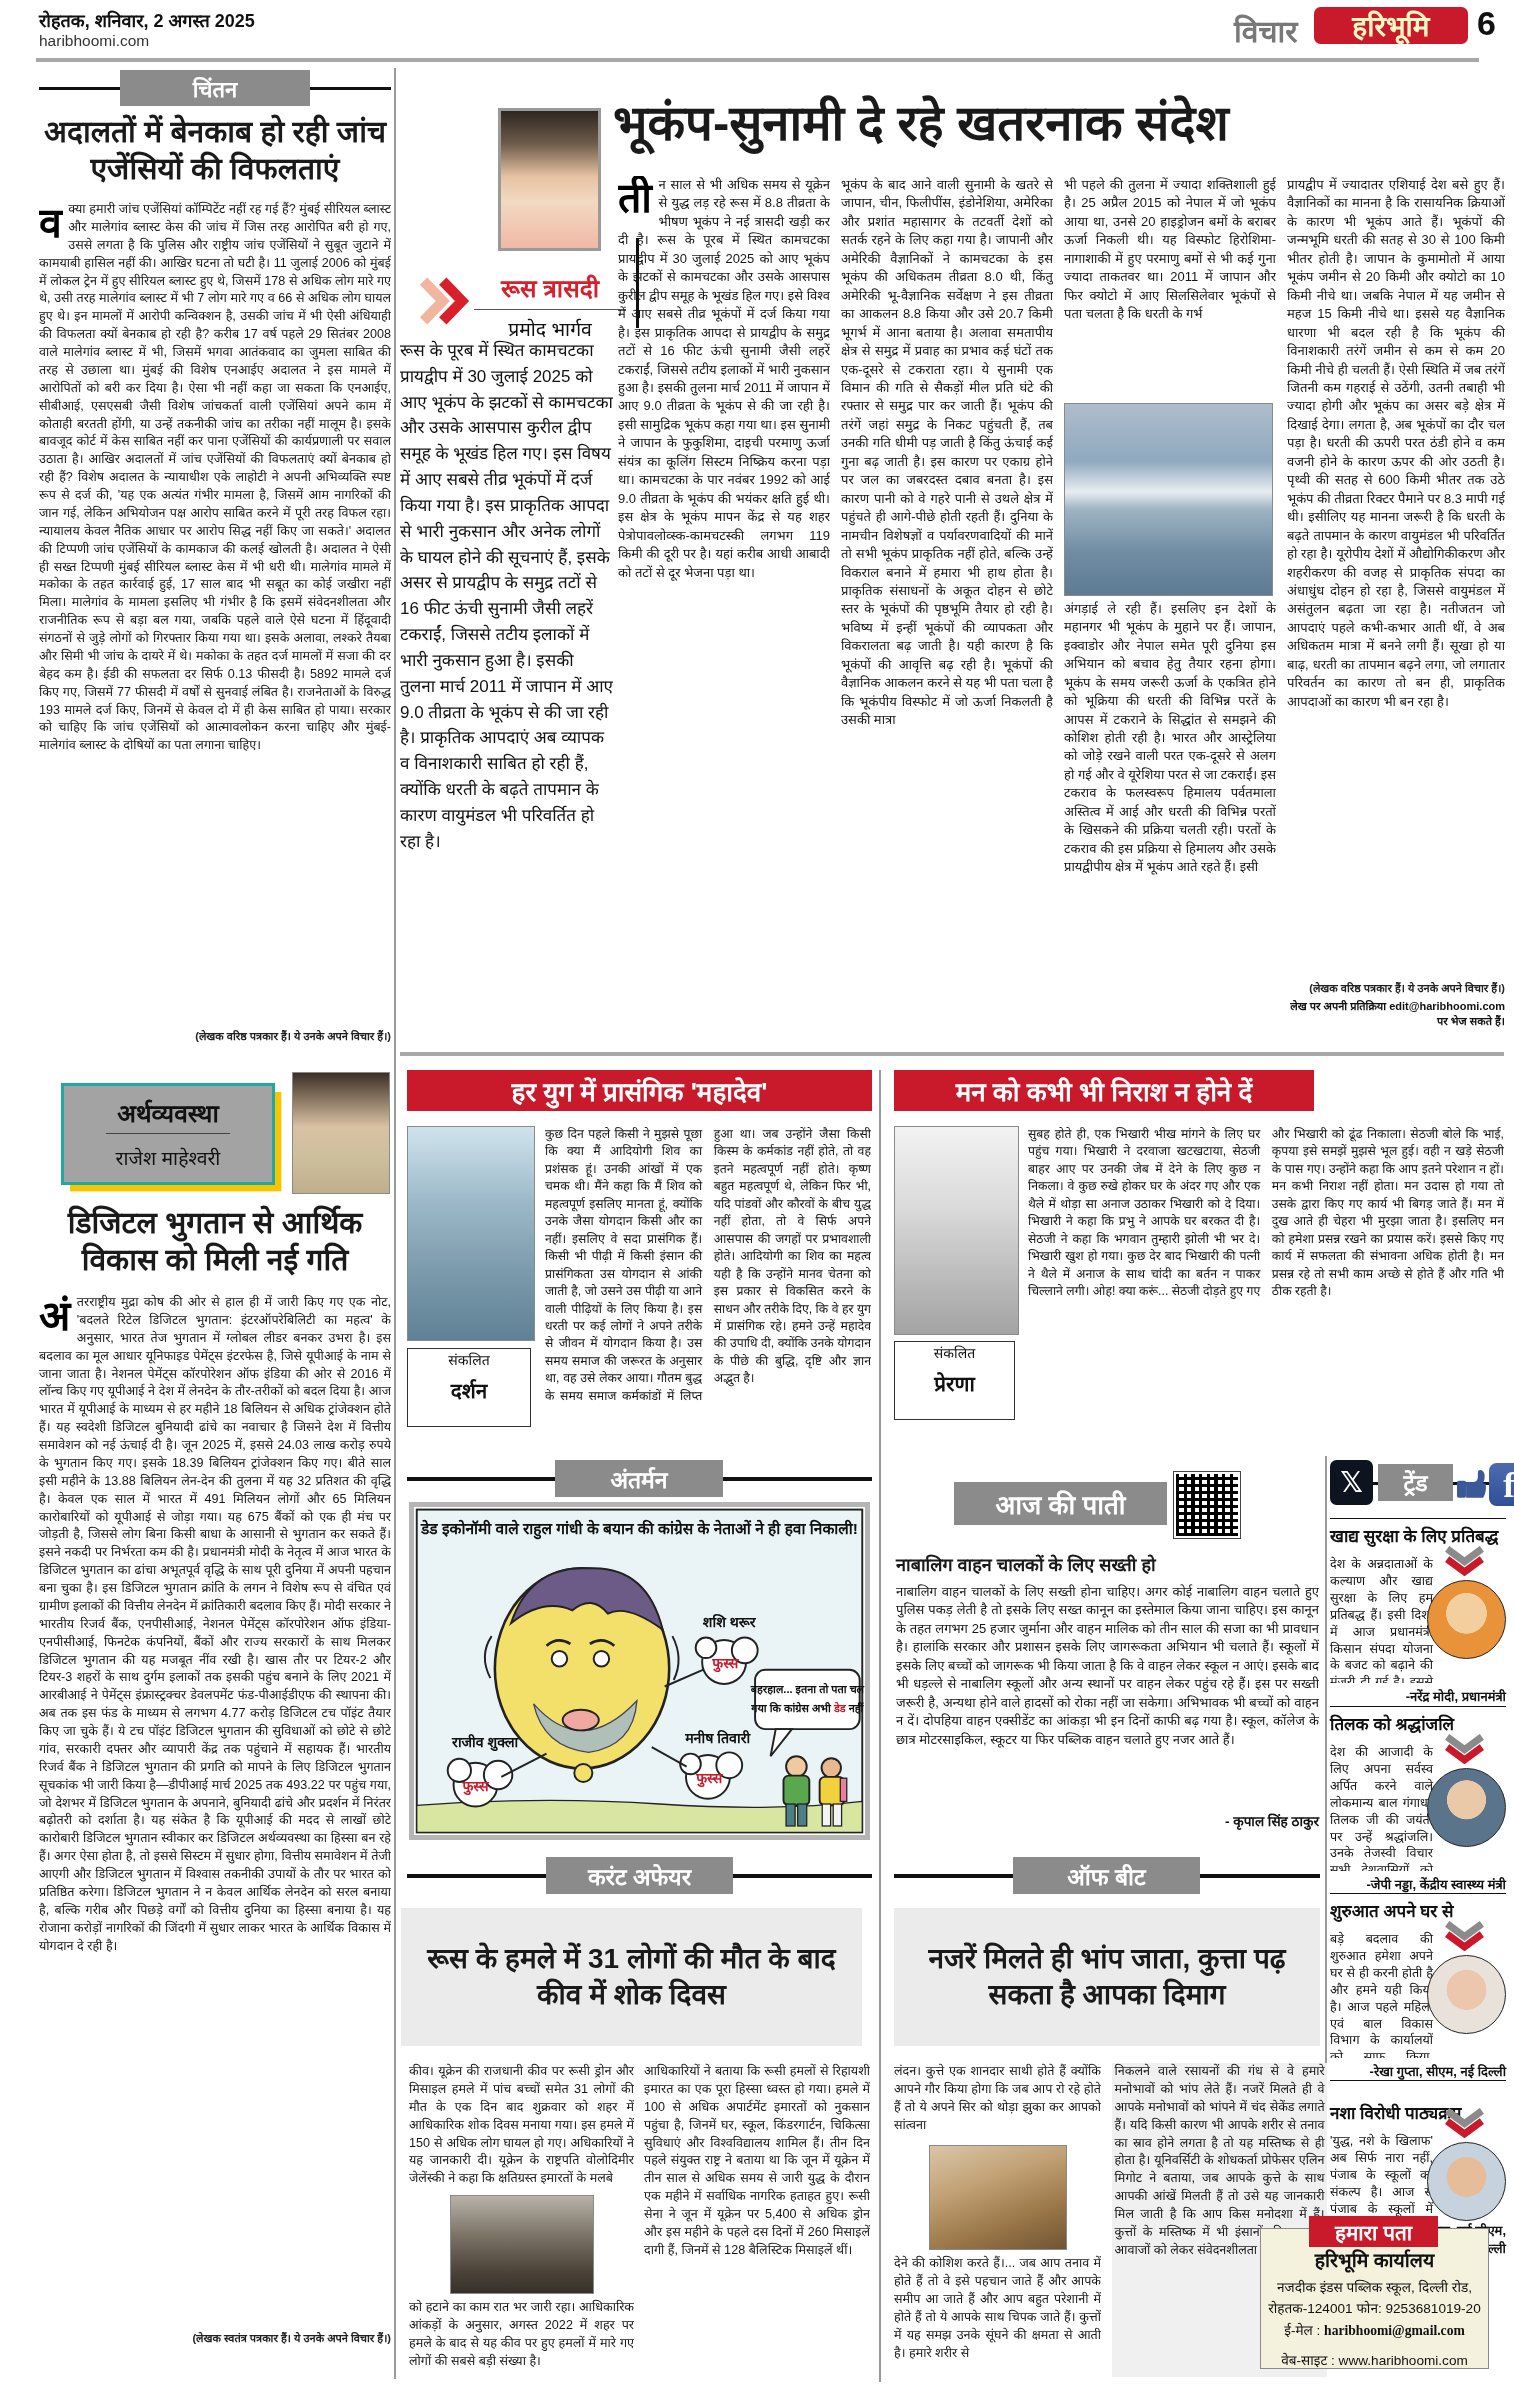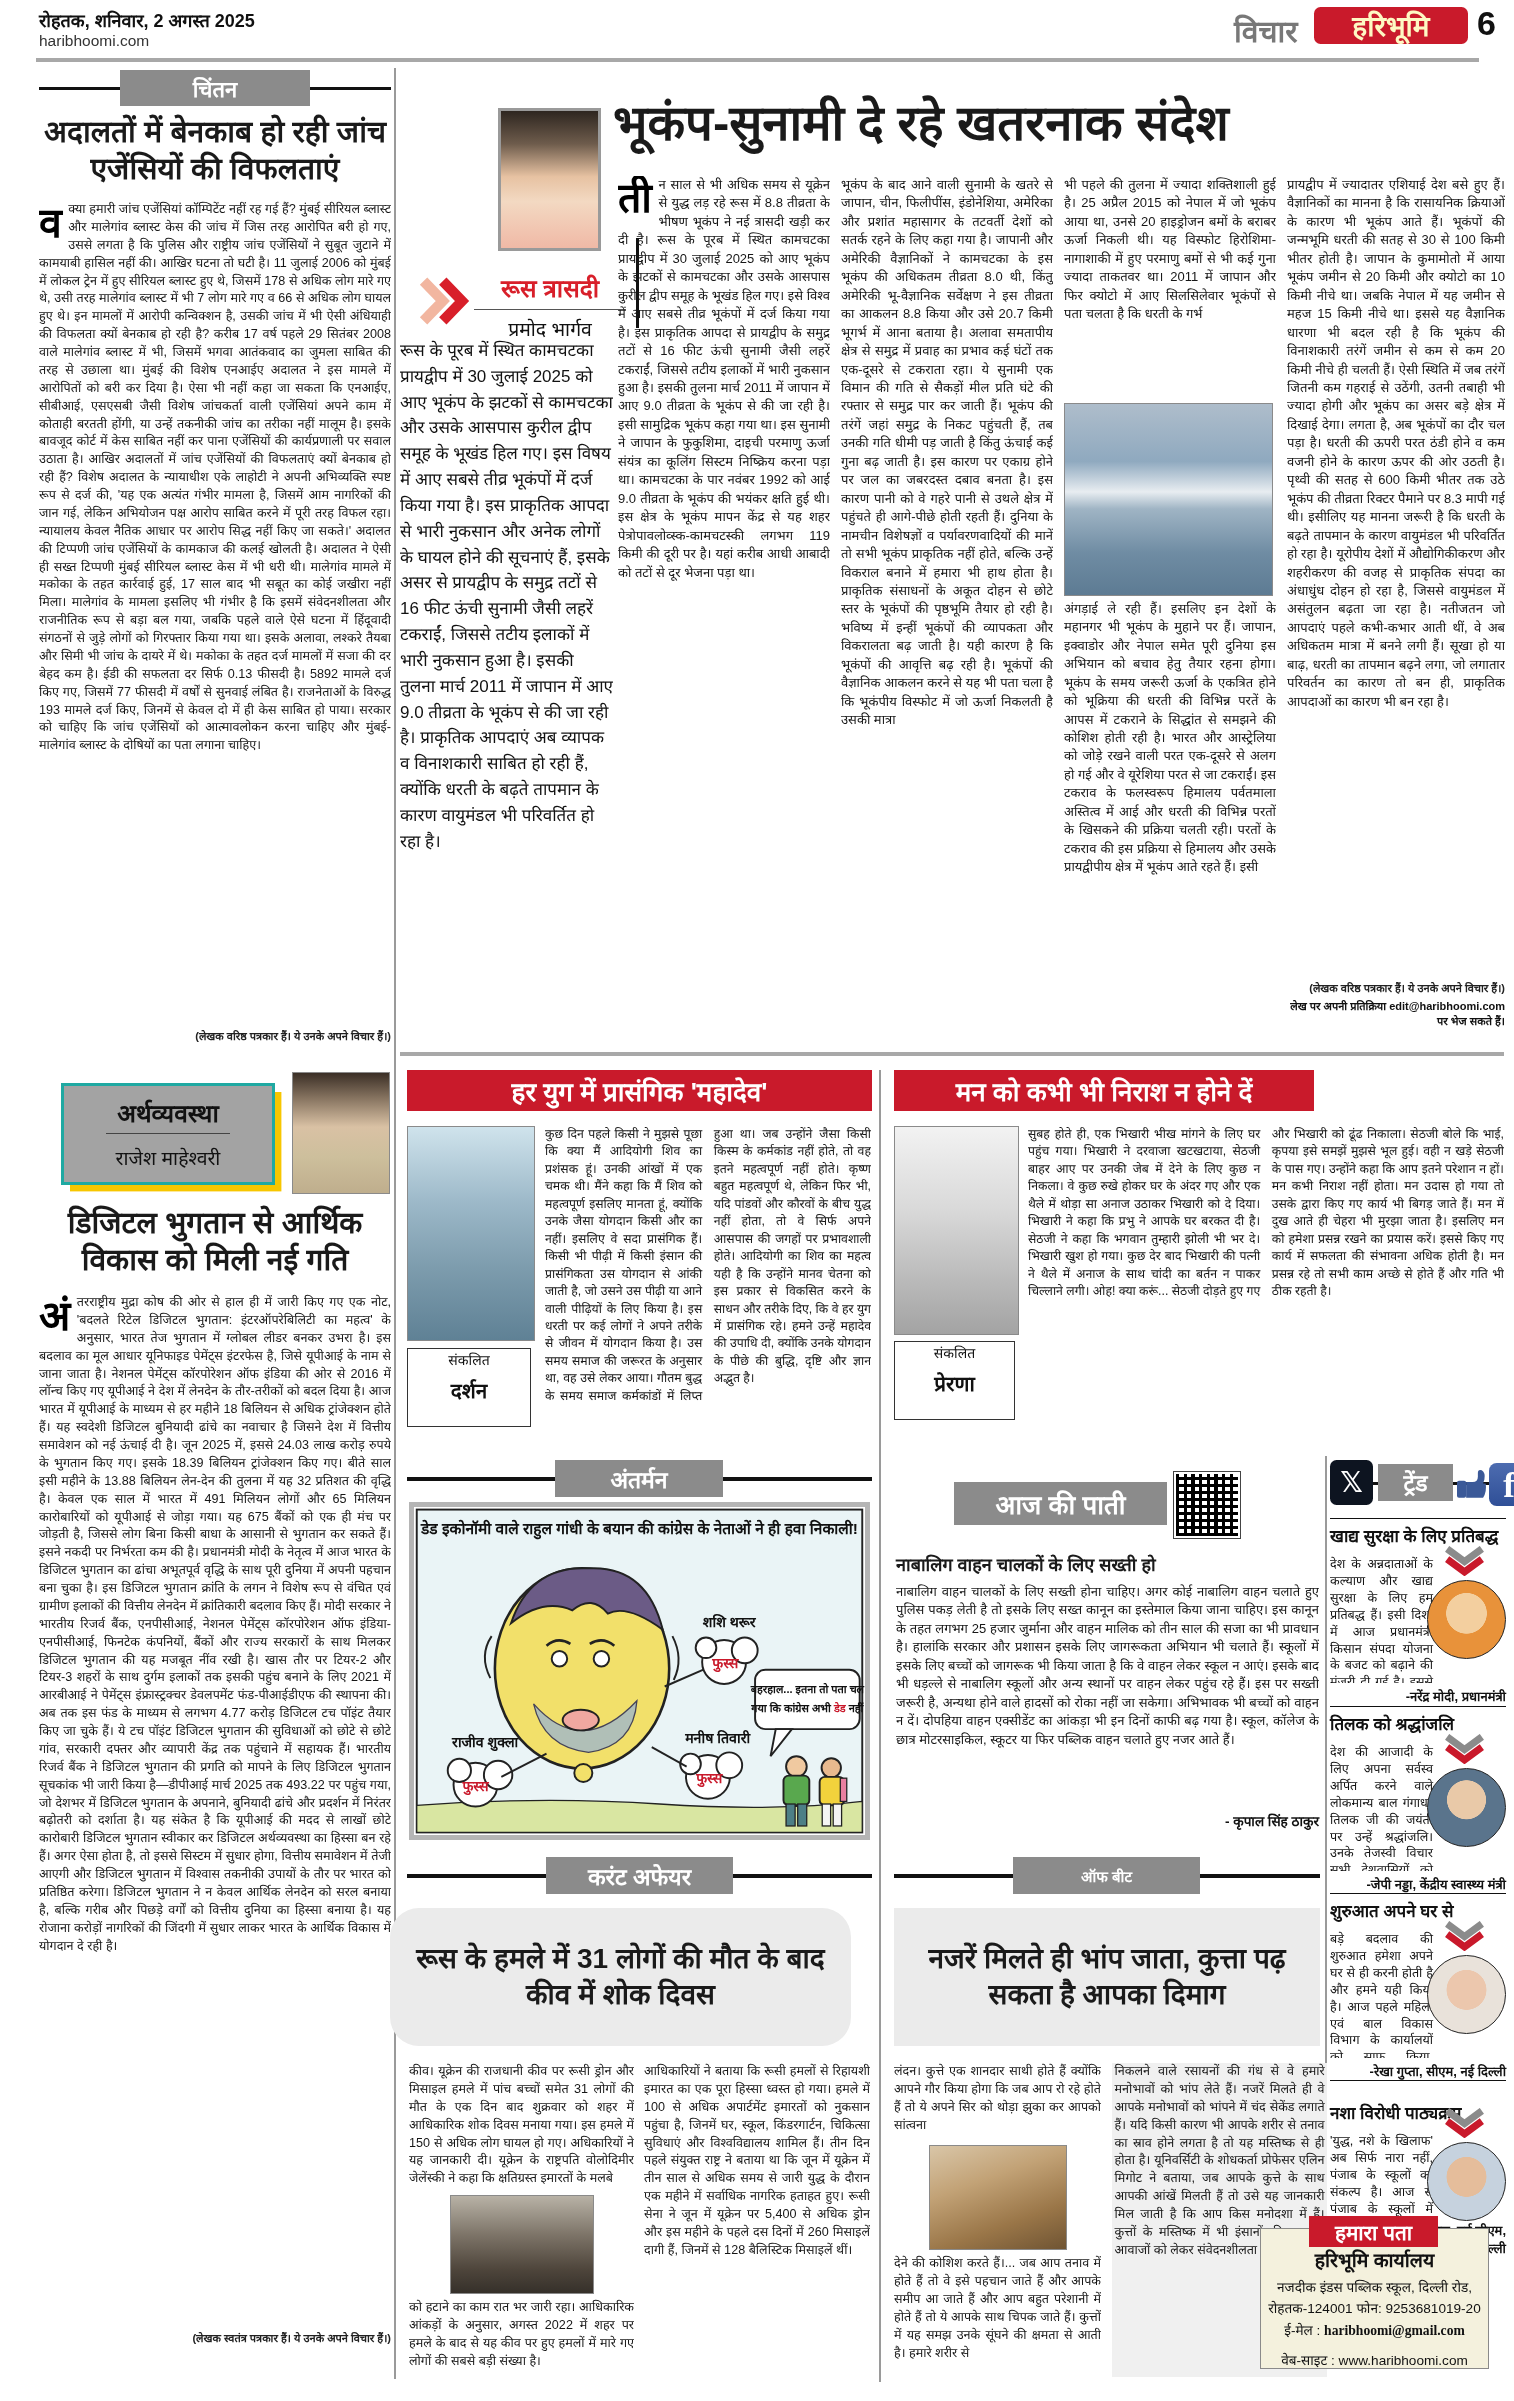--- a/index.html
+++ b/index.html
@@ -242,33 +242,33 @@
     </svg>
     <div class="ti-photo" style="right:0;top:62px;background:radial-gradient(circle at 50% 44%,#e5bd9b 0 34%,#c6d2de 35% 100%);"></div>
     <div class="ti-body" style="width:103px;margin-top:9px;height:84px;overflow:hidden;">'युद्ध, नशे के खिलाफ' अब सिर्फ नारा नहीं, पंजाब के स्कूलों का संकल्प है। आज से पंजाब के स्कूलों में कक्षा 9 से 12 तक के विद्यार्थियों के लिए नशा विरोधी पाठ्यक्रम शुरू किया गया।</div>
     <div class="ti-sign">-अरविंद केजरीवाल, पूर्व सीएम, दिल्ली</div>
   </div>
 
   <div class="abs" style="left:407px;top:1857px;width:465px;height:37px;">
     <div class="kicker-line abs" style="left:0;top:17.4px;width:465px;"></div>
     <div class="banner-gray abs" style="left:139px;top:0;width:187px;height:37px;font-size:23px;">करंट अफेयर</div>
   </div>
-  <div class="abs gray-panel" style="left:390px;top:1908px;width:461px;height:138px;border-radius:29px;">
+  <div class="abs gray-panel" style="left:401px;top:1908px;width:461px;height:138px;">
     <div class="headline" style="font-size:28px;line-height:1.3;width:426px;">रूस के हमले में 31 लोगों की मौत के बाद कीव में शोक दिवस</div>
   </div>
   <div class="abs" style="left:409px;top:2063px;width:225px;height:314px;">
     <div class="body-text" style="height:127px;">कीव। यूक्रेन की राजधानी कीव पर रूसी ड्रोन और मिसाइल हमले में पांच बच्चों समेत 31 लोगों की मौत के एक दिन बाद शुक्रवार को शहर में आधिकारिक शोक दिवस मनाया गया। इस हमले में 150 से अधिक लोग घायल हो गए। अधिकारियों ने यह जानकारी दी। यूक्रेन के राष्ट्रपति वोलोदिमीर जेलेंस्की ने कहा कि क्षतिग्रस्त इमारतों के मलबे</div>
     <div class="photo" style="width:142px;height:97px;margin:5.2px auto;background:linear-gradient(180deg,#b8b2a6 0%,#7d7468 40%,#4f463c 75%,#35302a 100%);"></div>
     <div class="body-text" style="height:71px;">को हटाने का काम रात भर जारी रहा। आधिकारिक आंकड़ों के अनुसार, अगस्त 2022 में शहर पर हमले के बाद से यह कीव पर हुए हमलों में मारे गए लोगों की सबसे बड़ी संख्या है।</div>
   </div>
   <div class="abs body-text" style="left:644px;top:2063px;width:226px;height:314px;">आधिकारियों ने बताया कि रूसी हमलों से रिहायशी इमारत का एक पूरा हिस्सा ध्वस्त हो गया। हमले में 100 से अधिक अपार्टमेंट इमारतों को नुकसान पहुंचा है, जिनमें घर, स्कूल, किंडरगार्टन, चिकित्सा सुविधाएं और विश्वविद्यालय शामिल हैं। तीन दिन पहले संयुक्त राष्ट्र ने बताया था कि जून में यूक्रेन में तीन साल से अधिक समय से जारी युद्ध के दौरान एक महीने में सर्वाधिक नागरिक हताहत हुए। रूसी सेना ने जून में यूक्रेन पर 5,400 से अधिक ड्रोन और इस महीने के पहले दस दिनों में 260 मिसाइलें दागी हैं, जिनमें से 128 बैलिस्टिक मिसाइलें थीं।</div>
 
   <div class="abs" style="left:894px;top:1857px;width:426px;height:37px;">
     <div class="kicker-line abs" style="left:0;top:17.4px;width:426px;"></div>
-    <div class="banner-gray abs" style="left:119px;top:0;width:187px;height:37px;font-size:15px;">ऑफ बीट</div>
+    <div class="banner-gray abs" style="left:119px;top:0;width:187px;height:37px;font-size:23px;">ऑफ बीट</div>
   </div>
   <div class="abs gray-panel" style="left:894px;top:1908px;width:426px;height:138px;">
     <div class="headline" style="font-size:28px;line-height:1.3;width:394px;">नजरें मिलते ही भांप जाता, कुत्ता पढ़ सकता है आपका दिमाग</div>
   </div>
   <div class="abs" style="left:894px;top:2063px;width:207px;height:314px;">
     <div class="body-text" style="height:77px;">लंदन। कुत्ते एक शानदार साथी होते हैं क्योंकि आपने गौर किया होगा कि जब आप रो रहे होते हैं तो ये अपने सिर को थोड़ा झुका कर आपको सांत्वना</div>
     <div class="photo" style="width:136px;height:103px;margin:5.2px auto;background:linear-gradient(160deg,#d9c6a8 0%,#c2a276 35%,#9a7648 70%,#6f5433 100%);"></div>
     <div class="body-text" style="height:110px;">देने की कोशिश करते हैं।... जब आप तनाव में होते हैं तो वे इसे पहचान जाते हैं और आपके समीप आ जाते हैं और आप बहुत परेशानी में होते हैं तो ये आपके साथ चिपक जाते हैं। कुत्तों में यह समझ उनके सूंघने की क्षमता से आती है। हमारे शरीर से</div>
   </div>
   <div class="abs body-text" style="left:1112px;top:2063px;width:210px;height:314px;background:#f0f0f0;padding:0 2.6px;">निकलने वाले रसायनों की गंध से वे हमारे मनोभावों को भांप लेते हैं। नजरें मिलते ही वे आपके मनोभावों को भांपने में चंद सेकेंड लगाते हैं। यदि किसी कारण भी आपके शरीर से तनाव का स्राव होने लगता है तो यह मस्तिष्क से ही होता है। यूनिवर्सिटी के शोधकर्ता प्रोफेसर एलिन मिगोट ने बताया, जब आपके कुत्ते के साथ आपकी आंखें मिलती हैं तो उसे यह जानकारी मिल जाती है कि आप किस मनोदशा में हैं। कुत्तों के मस्तिष्क में भी इंसानों की तरह ही आवाजों को लेकर संवेदनशीलता होती है।</div>

